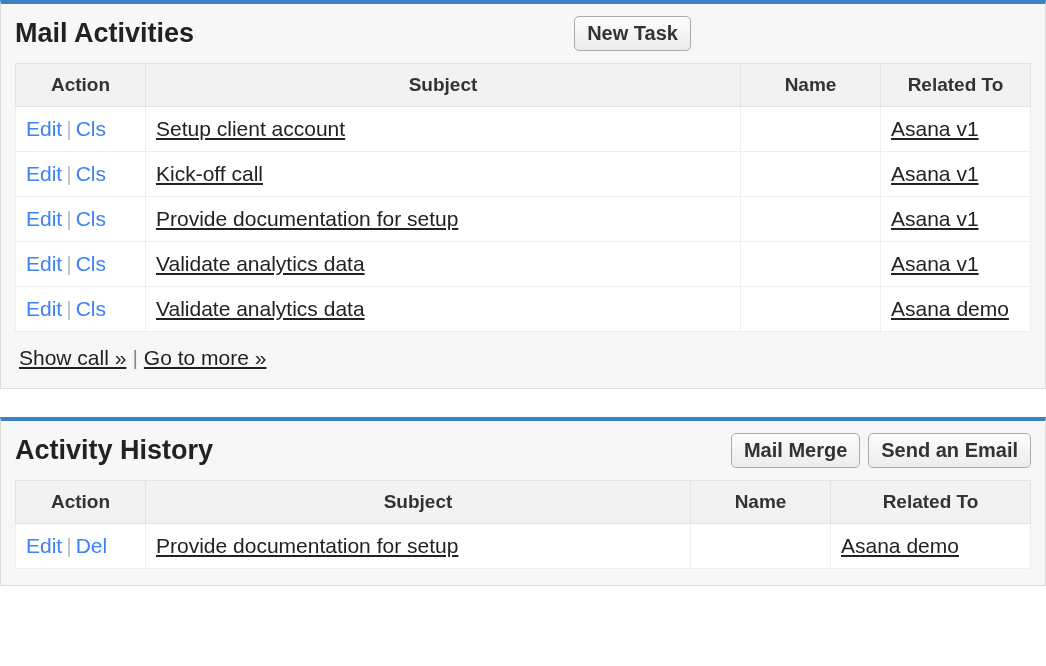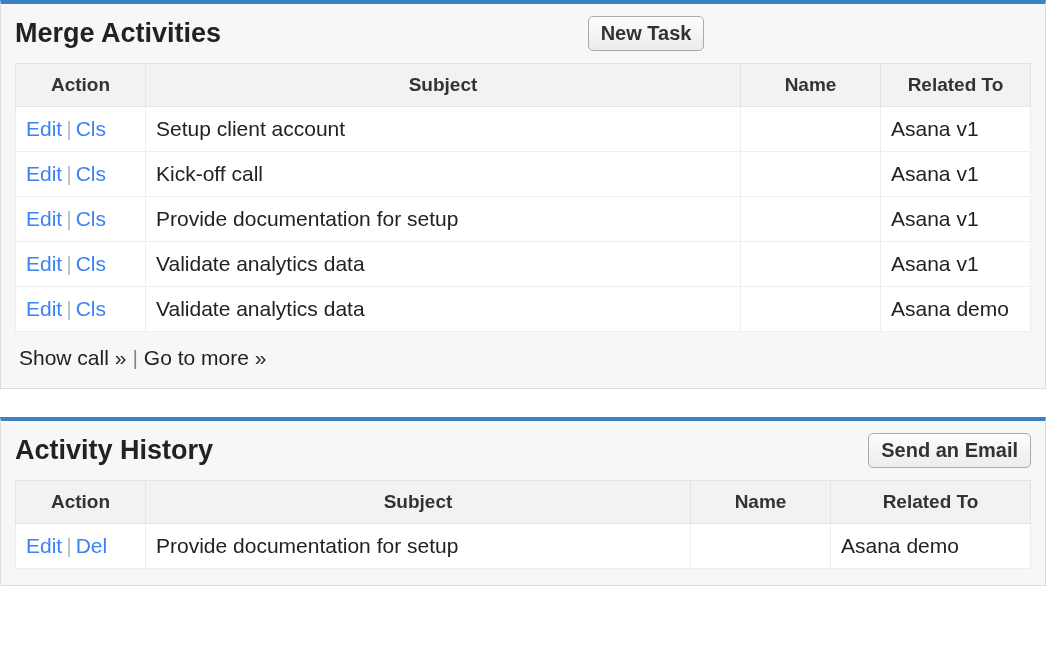--- a/index.html
+++ b/index.html
@@ -80,37 +80,38 @@
   .action-link {
     color: #3b82f6;
     cursor: pointer;
   }
   .action-sep {
     color: #bbb;
     padding: 0 4px;
   }
   .subject-link, .related-link, .footer-link {
     color: #222;
+    text-decoration: underline;
     cursor: pointer;
   }
   .panel-footer {
     padding: 14px 4px 2px 4px;
     font-size: 21px;
   }
   .footer-sep {
     color: #888;
     padding: 0 6px;
   }
 </style>
 </head>
 <body>
 
 <div class="panel">
   <div class="panel-header">
-    <h2 class="panel-title">Merge Activities</h2>
+    <h2 class="panel-title">Mail Activities</h2>
     <div class="panel-spacer"></div>
     <div class="panel-buttons">
       <button class="btn">New Task</button>
     </div>
     <div class="panel-spacer"></div>
   </div>
 
   <table>
     <colgroup>
       <col class="col-action">
@@ -173,20 +174,21 @@
   <div class="panel-footer">
     <span class="footer-link">Show call »</span><span class="footer-sep">|</span><span class="footer-link">Go to more »</span>
   </div>
 </div>
 
 <div class="panel">
   <div class="panel-header">
     <h2 class="panel-title">Activity History</h2>
     <div class="panel-spacer"></div>
     <div class="panel-buttons">
+      <button class="btn">Mail Merge</button>
       <button class="btn">Send an Email</button>
     </div>
   </div>
 
   <table>
     <colgroup>
       <col class="col-action">
         <col class="col-subject">
         <col class="col-name">
         <col style="width:200px">

